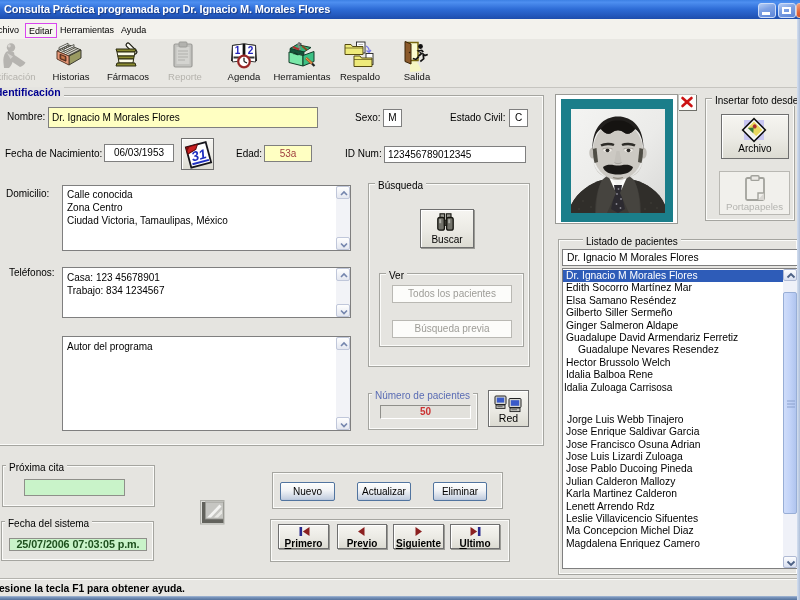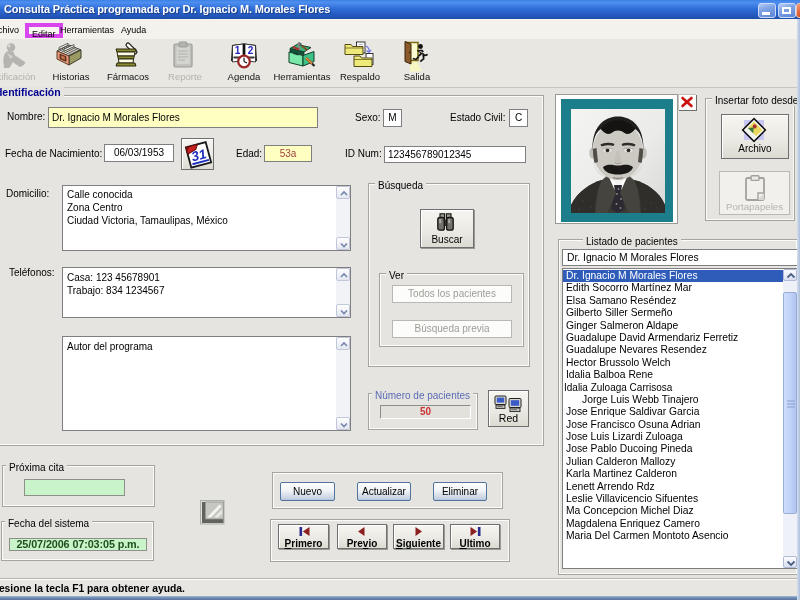--- a/index.html
+++ b/index.html
@@ -43,21 +43,21 @@
       <div style="position:absolute;left:3px;bottom:2px;width:8px;height:3px;background:#fff;"></div>
     </div>
   <div class="winbtn" style="left:778px;">
       <div style="position:absolute;left:3px;top:3px;width:9px;height:7px;border:2px solid #fff;"></div>
     </div>
   <div class="winbtn" style="left:796px; background:linear-gradient(160deg,#f0a080 0%,#e06038 50%,#c84820 100%); border-color:#f0c0a8;"></div>
 </div>
 
 <div id="menubar">
   <div class="mitem" style="left:-11px;">Archivo</div>
-  <div class="mitem" style="left:25px; border:4px solid #d946ef; background:#f7f6f1; padding:0 3px; top:4px; height:15px; line-height:14px;">Editar</div>
+  <div class="mitem" style="left:25px; border:1px solid #d946ef; background:#f7f6f1; padding:0 3px; top:4px; height:15px; line-height:14px;">Editar</div>
   <div class="mitem" style="left:60px;">Herramientas</div>
   <div class="mitem" style="left:121px;">Ayuda</div>
 </div>
 
 <div id="toolbar">
   <div class="tlabel dis" style="left:-34px;">Notificación</div>
   <div class="tlabel" style="left:26px;">Historias</div>
   <div class="tlabel" style="left:83px;">Fármacos</div>
   <div class="tlabel dis" style="left:140px;">Reporte</div>
   <div class="tlabel" style="left:199px;">Agenda</div>
@@ -158,36 +158,35 @@
 </div>
 <div class="fld" style="left:562px; top:249px; width:236px; height:17px; line-height:15px; padding-left:4px; font-size:10.3px;">Dr. Ignacio M Morales Flores</div>
 <div class="fld" id="list" style="left:562px; top:268px; width:236px; height:301px; overflow:hidden;">
     <div style="height:1px;"></div>
     <div style="height:12.4px;line-height:12.4px;padding-left:3px;white-space:nowrap;overflow:hidden;font-size:10.3px;width:224px;background:#2e5cb8;color:#fff;">Dr. Ignacio M Morales Flores</div>
     <div style="height:12.4px;line-height:12.4px;padding-left:3px;white-space:nowrap;overflow:hidden;font-size:10.3px;width:224px;">Edith Socorro Martínez Mar</div>
     <div style="height:12.4px;line-height:12.4px;padding-left:3px;white-space:nowrap;overflow:hidden;font-size:10.3px;width:224px;">Elsa Samano Reséndez</div>
     <div style="height:12.4px;line-height:12.4px;padding-left:3px;white-space:nowrap;overflow:hidden;font-size:10.3px;width:224px;">Gilberto Siller Sermeño</div>
     <div style="height:12.4px;line-height:12.4px;padding-left:3px;white-space:nowrap;overflow:hidden;font-size:10.3px;width:224px;">Ginger Salmeron Aldape</div>
     <div style="height:12.4px;line-height:12.4px;padding-left:3px;white-space:nowrap;overflow:hidden;font-size:10.3px;width:224px;">Guadalupe David Armendariz Ferretiz</div>
-    <div style="height:12.4px;line-height:12.4px;padding-left:3px;white-space:nowrap;overflow:hidden;font-size:10.3px;width:224px;">Guadalupe Nevares Resendez</div>
+    <div style="height:12.4px;line-height:12.4px;padding-left:3px;white-space:nowrap;overflow:hidden;font-size:10.3px;width:224px;margin-left:12px;">Guadalupe Nevares Resendez</div>
     <div style="height:12.4px;line-height:12.4px;padding-left:3px;white-space:nowrap;overflow:hidden;font-size:10.3px;width:224px;">Hector Brussolo Welch</div>
     <div style="height:12.4px;line-height:12.4px;padding-left:3px;white-space:nowrap;overflow:hidden;font-size:10.3px;width:224px;">Idalia Balboa Rene</div>
     <div style="height:12.4px;line-height:12.4px;padding-left:1px;white-space:nowrap;overflow:hidden;font-size:10px;width:224px;">Idalia Zuloaga Carrisosa</div>
-    <div style="height:12.4px;line-height:12.4px;padding-left:19px;white-space:nowrap;overflow:hidden;font-size:10.3px;width:224px;">Jorge Luis Webb Tinajero</div>
+    <div style="height:12.4px;line-height:12.4px;padding-left:4px;white-space:nowrap;overflow:hidden;font-size:10.3px;width:224px;margin-top:20px;">Jorge Luis Webb Tinajero</div>
     <div style="height:12.4px;line-height:12.4px;padding-left:3px;white-space:nowrap;overflow:hidden;font-size:10.3px;width:224px;">Jose Enrique Saldivar Garcia</div>
     <div style="height:12.4px;line-height:12.4px;padding-left:3px;white-space:nowrap;overflow:hidden;font-size:10.3px;width:224px;">Jose Francisco Osuna Adrian</div>
     <div style="height:12.4px;line-height:12.4px;padding-left:3px;white-space:nowrap;overflow:hidden;font-size:10.3px;width:224px;">Jose Luis Lizardi Zuloaga</div>
     <div style="height:12.4px;line-height:12.4px;padding-left:3px;white-space:nowrap;overflow:hidden;font-size:10.3px;width:224px;">Jose Pablo Ducoing Pineda</div>
     <div style="height:12.4px;line-height:12.4px;padding-left:3px;white-space:nowrap;overflow:hidden;font-size:10.3px;width:224px;">Julian Calderon Mallozy</div>
     <div style="height:12.4px;line-height:12.4px;padding-left:3px;white-space:nowrap;overflow:hidden;font-size:10.3px;width:224px;">Karla Martinez Calderon</div>
     <div style="height:12.4px;line-height:12.4px;padding-left:3px;white-space:nowrap;overflow:hidden;font-size:10.3px;width:224px;">Lenett Arrendo Rdz</div>
     <div style="height:12.4px;line-height:12.4px;padding-left:3px;white-space:nowrap;overflow:hidden;font-size:10.3px;width:224px;">Leslie Villavicencio Sifuentes</div>
     <div style="height:12.4px;line-height:12.4px;padding-left:3px;white-space:nowrap;overflow:hidden;font-size:10.3px;width:224px;">Ma Concepcion Michel Diaz</div>
     <div style="height:12.4px;line-height:12.4px;padding-left:3px;white-space:nowrap;overflow:hidden;font-size:10.3px;width:224px;">Magdalena Enriquez Camero</div>
-    <div style="height:12.4px;line-height:12.4px;padding-left:3px;white-space:nowrap;overflow:hidden;font-size:10.3px;width:224px;">Maria Del Carmen Montoto Asencio</div>
   </div>
 
 <div class="abs" style="left:783px; top:269px; width:14px; height:299px; background:#eff1f8;">
   <div class="abs" style="left:0; top:0; width:14px; height:12px; background:linear-gradient(180deg,#fdfdfe,#d8dff0); border:1px solid #b0bad4; border-radius:2px;">
     <svg style="left:2px; top:2px;" width="10" height="8" viewBox="0 0 10 8">
         <path d="M1.5,5.5 L5,2 L8.5,5.5" stroke="#4d6185" stroke-width="1.8" fill="none"></path>
       </svg>
   </div>
   <div class="abs" style="left:0; top:23px; width:14px; height:222px; background:linear-gradient(90deg,#cfddfa 0%,#c2d3f8 50%,#b0c4ee 100%); border:1px solid #98aed6; border-radius:2px;">
     <svg style="left:3px; top:107px;" width="8" height="9" viewBox="0 0 8 9">

